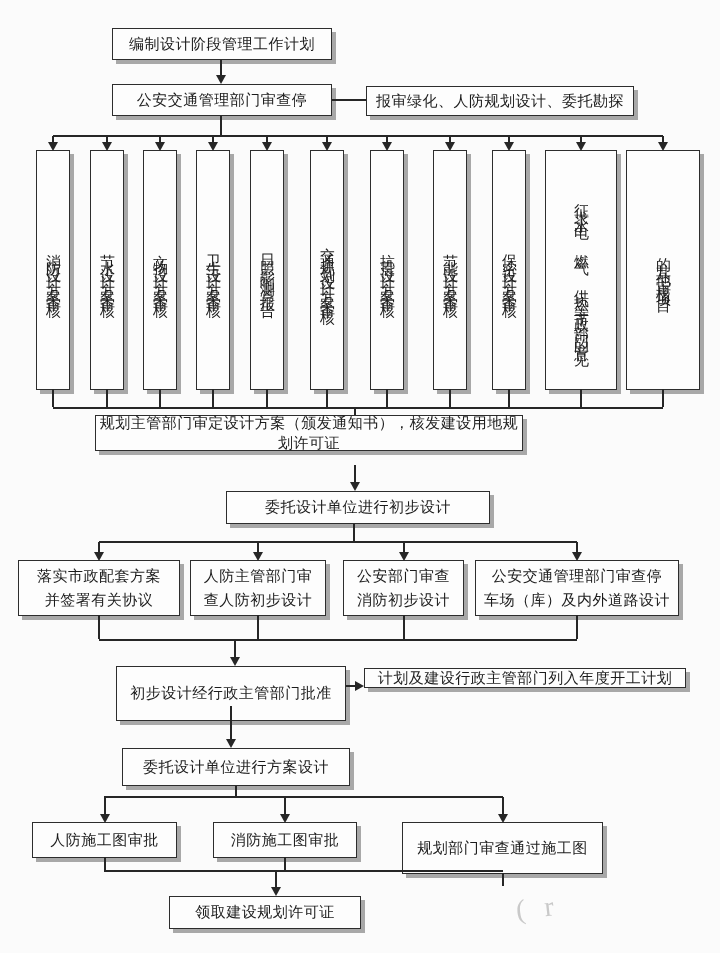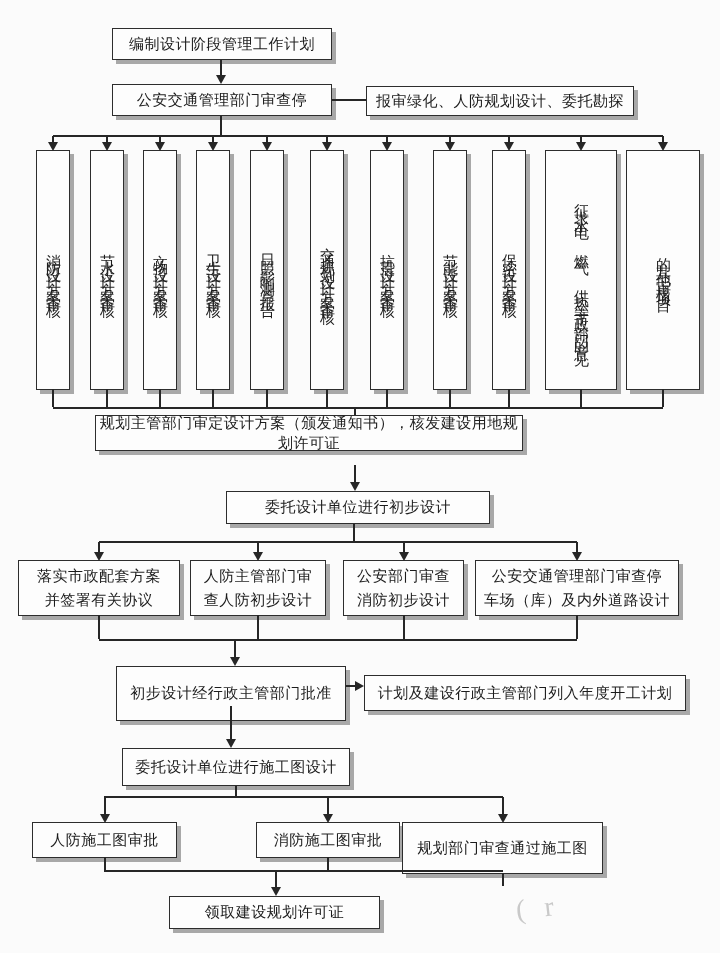--- a/index.html
+++ b/index.html
@@ -155,50 +155,50 @@
 
   <div class="hl" style="left:99px;top:639px;width:478px;"></div>
   <div class="vl" style="left:234px;top:639px;height:18px;"></div>
   <div class="ah-d" style="left:230px;top:657px;"></div>
 
   <div class="box" style="left:116px;top:666px;width:230px;height:55px;">
     <span>初步设计经行政主管部门批准</span>
   </div>
   <div class="hl" style="left:346px;top:685px;width:10px;"></div>
   <div class="ah-r" style="left:355px;top:681px;"></div>
-  <div class="box" style="left:364px;top:668px;width:322px;height:36px;margin-top:7px;">
+  <div class="box" style="left:364px;top:668px;width:322px;height:20px;">
     <span>计划及建设行政主管部门列入年度开工计划</span>
   </div>
 
   <div class="vl" style="left:230px;top:706px;height:33px;"></div>
   <div class="ah-d" style="left:226px;top:739px;"></div>
 
   <div class="box" style="left:122px;top:748px;width:228px;height:38px;">
-    <span>委托设计单位进行施工图设计</span>
+    <span>委托设计单位进行方案设计</span>
   </div>
 
   <div class="vl" style="left:235px;top:786px;height:11px;"></div>
   <div class="hl" style="left:104px;top:796px;width:399px;"></div>
 
   <div class="box r3" style="left:32px;top:822px;width:145px;height:36px;">
     <span>人防施工图审批</span>
     <i class="stub"></i>
   </div>
-  <div class="box r3" style="left:213px;top:822px;width:144px;height:36px;margin-left:43px;">
+  <div class="box r3" style="left:213px;top:822px;width:144px;height:36px;">
     <span>消防施工图审批</span>
     <i class="stub"></i>
   </div>
   <div class="box r3" style="left:402px;top:822px;width:201px;height:52px;">
     <span>规划部门审查通过施工图</span>
     <i class="stub"></i>
   </div>
 
   <div class="hl" style="left:104px;top:870px;width:399px;"></div>
   <div class="vl" style="left:275px;top:870px;height:17px;"></div>
   <div class="ah-d" style="left:271px;top:887px;"></div>
 
-  <div class="box" style="left:169px;top:896px;width:211px;height:33px;">
+  <div class="box" style="left:169px;top:896px;width:192px;height:33px;">
     <span>领取建设规划许可证</span>
   </div>
 
   <div class="artifact">( r</div>
 
 </div>
 
 </body></html>

